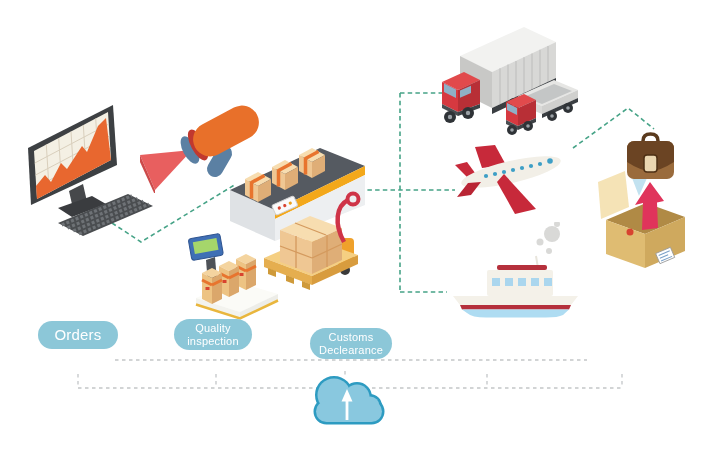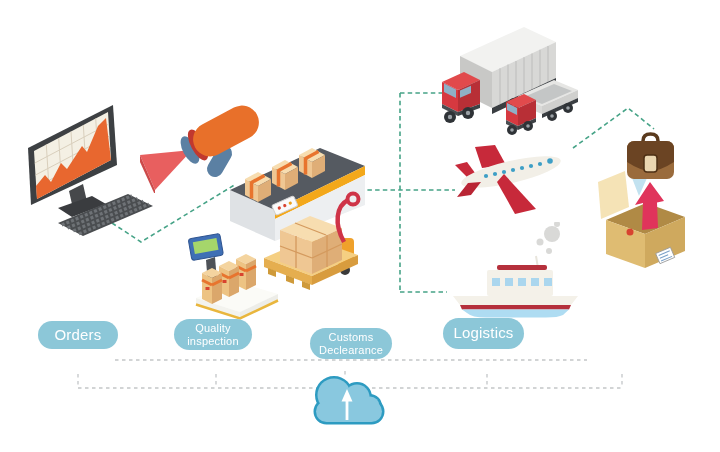--- a/index.html
+++ b/index.html
@@ -309,17 +309,14 @@
     <span class="lg">Orders</span>
   </div>
   <div class="pill" style="left:174px;top:319px;width:78px;height:31px">
     <span class="sm">Quality</span>
     <span class="sm">inspection</span>
   </div>
   <div class="pill" style="left:310px;top:328px;width:82px;height:31px">
     <span class="sm">Customs</span>
     <span class="sm">Declearance</span>
   </div>
-  <div class="pill" style="left:443px;top:318px;width:81px;height:31px">
-    <span class="lg">Logistics</span>
-  </div>
 
 </div>
 
 </body></html>

